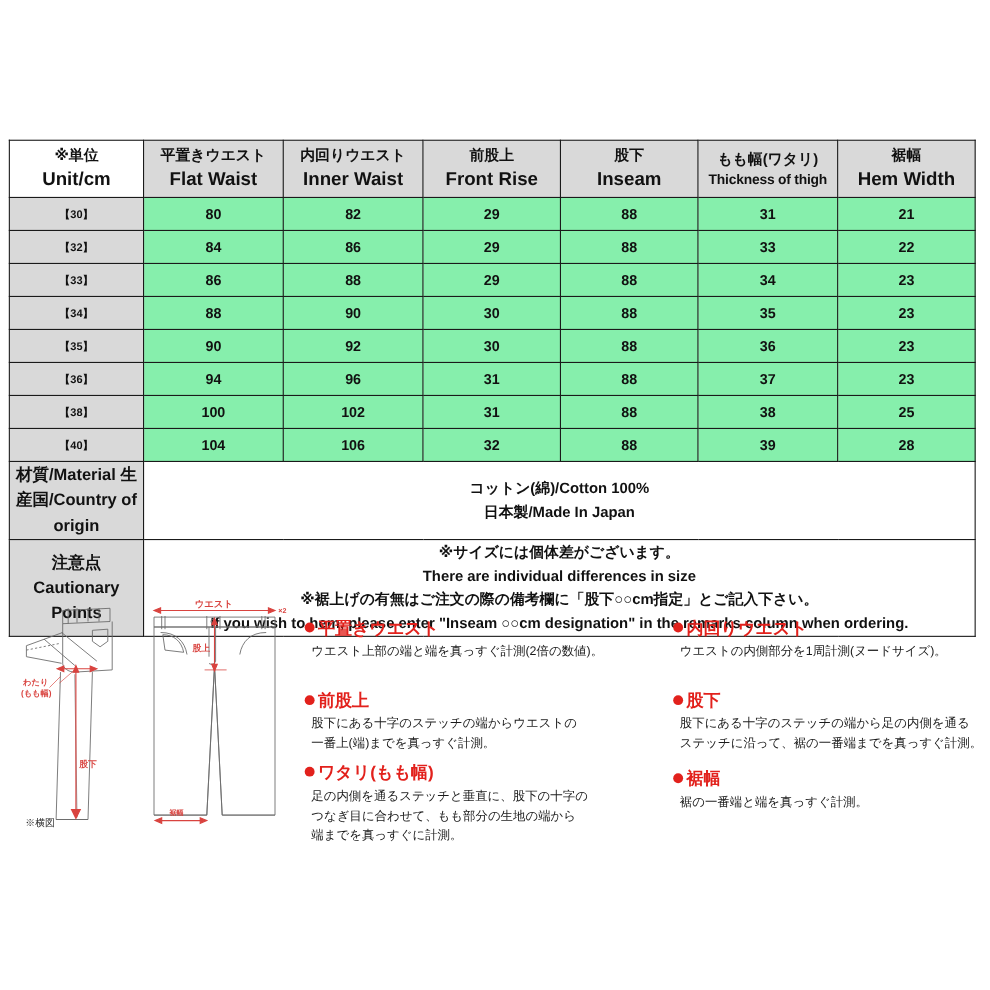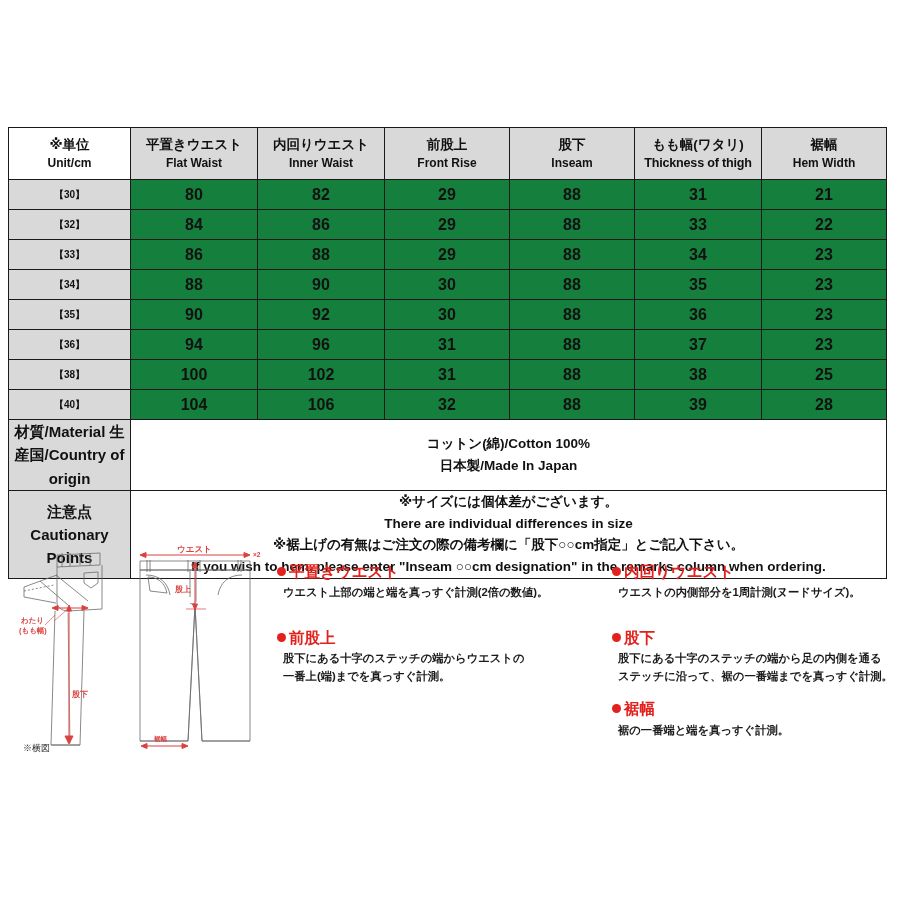--- a/index.html
+++ b/index.html
@@ -35,32 +35,32 @@
     padding: 0;
   }
   th.hdr {
     background: #d9d9d9;
     height: 52px;
     line-height: 1.45;
     font-size: 13.5px;
   }
   th.hdr.unit-hdr { background: #ffffff; }
   th.hdr .jp { display: block; font-size: 13.5px; }
-  th.hdr .en { display: block; font-size: 12px; }
+  th.hdr .en { display: block; font-size: 17px; }
   th.hdr.thigh-hdr .en { font-size: 12.6px; letter-spacing: -0.2px; }
 
   td.size-cell {
     background: #d9d9d9;
     height: 26px;
     font-size: 10px;
   }
   td.val-cell {
-    background: #15803d;
+    background: #86efac;
     height: 30px;
-    font-size: 16px;
+    font-size: 13px;
   }
 
   td.label-cell {
     background: #d9d9d9;
     font-size: 15px;
     line-height: 1.55;
     padding: 4px 2px;
   }
   td.note-cell {
     background: #ffffff;
@@ -94,21 +94,21 @@
   .desc-head .bullet {
     display: inline-block;
     width: 9px; height: 9px;
     border-radius: 50%;
     background: #e2211c;
     margin-right: 3px;
     vertical-align: 1px;
   }
   .desc-body {
     color: #1a1a1a;
-    font-weight: bold;
+    font-weight: normal;
     font-size: 11.3px;
     line-height: 1.62;
     padding-left: 6px;
   }
   .desc-body .ln { display: block; }
 
   
   .gap-lg { height: 22px; }
   .gap-md { height: 10px; }
   .gap-sm { height: 4px; }
@@ -369,20 +369,30 @@
     <div class="desc-block">
       <div class="desc-head">
         <span class="bullet"></span><span>前股上</span>
       </div>
       <div class="desc-body">
         <span class="ln">股下にある十字のステッチの端からウエストの</span>
         <span class="ln">一番上(端)までを真っすぐ計測。</span>
       </div>
     </div>
     <div class="gap-sm"></div>
+    <div class="desc-block">
+      <div class="desc-head">
+        <span class="bullet"></span><span>ワタリ(もも幅)</span>
+      </div>
+      <div class="desc-body">
+        <span class="ln">足の内側を通るステッチと垂直に、股下の十字の</span>
+        <span class="ln">つなぎ目に合わせて、もも部分の生地の端から</span>
+        <span class="ln">端までを真っすぐに計測。</span>
+      </div>
+    </div>
   </div>
 
   <div class="desc-col right">
     <div class="desc-block">
       <div class="desc-head">
         <span class="bullet"></span><span>内回りウエスト</span>
       </div>
       <div class="desc-body">
         <span class="ln">ウエストの内側部分を1周計測(ヌードサイズ)。</span>
       </div>

